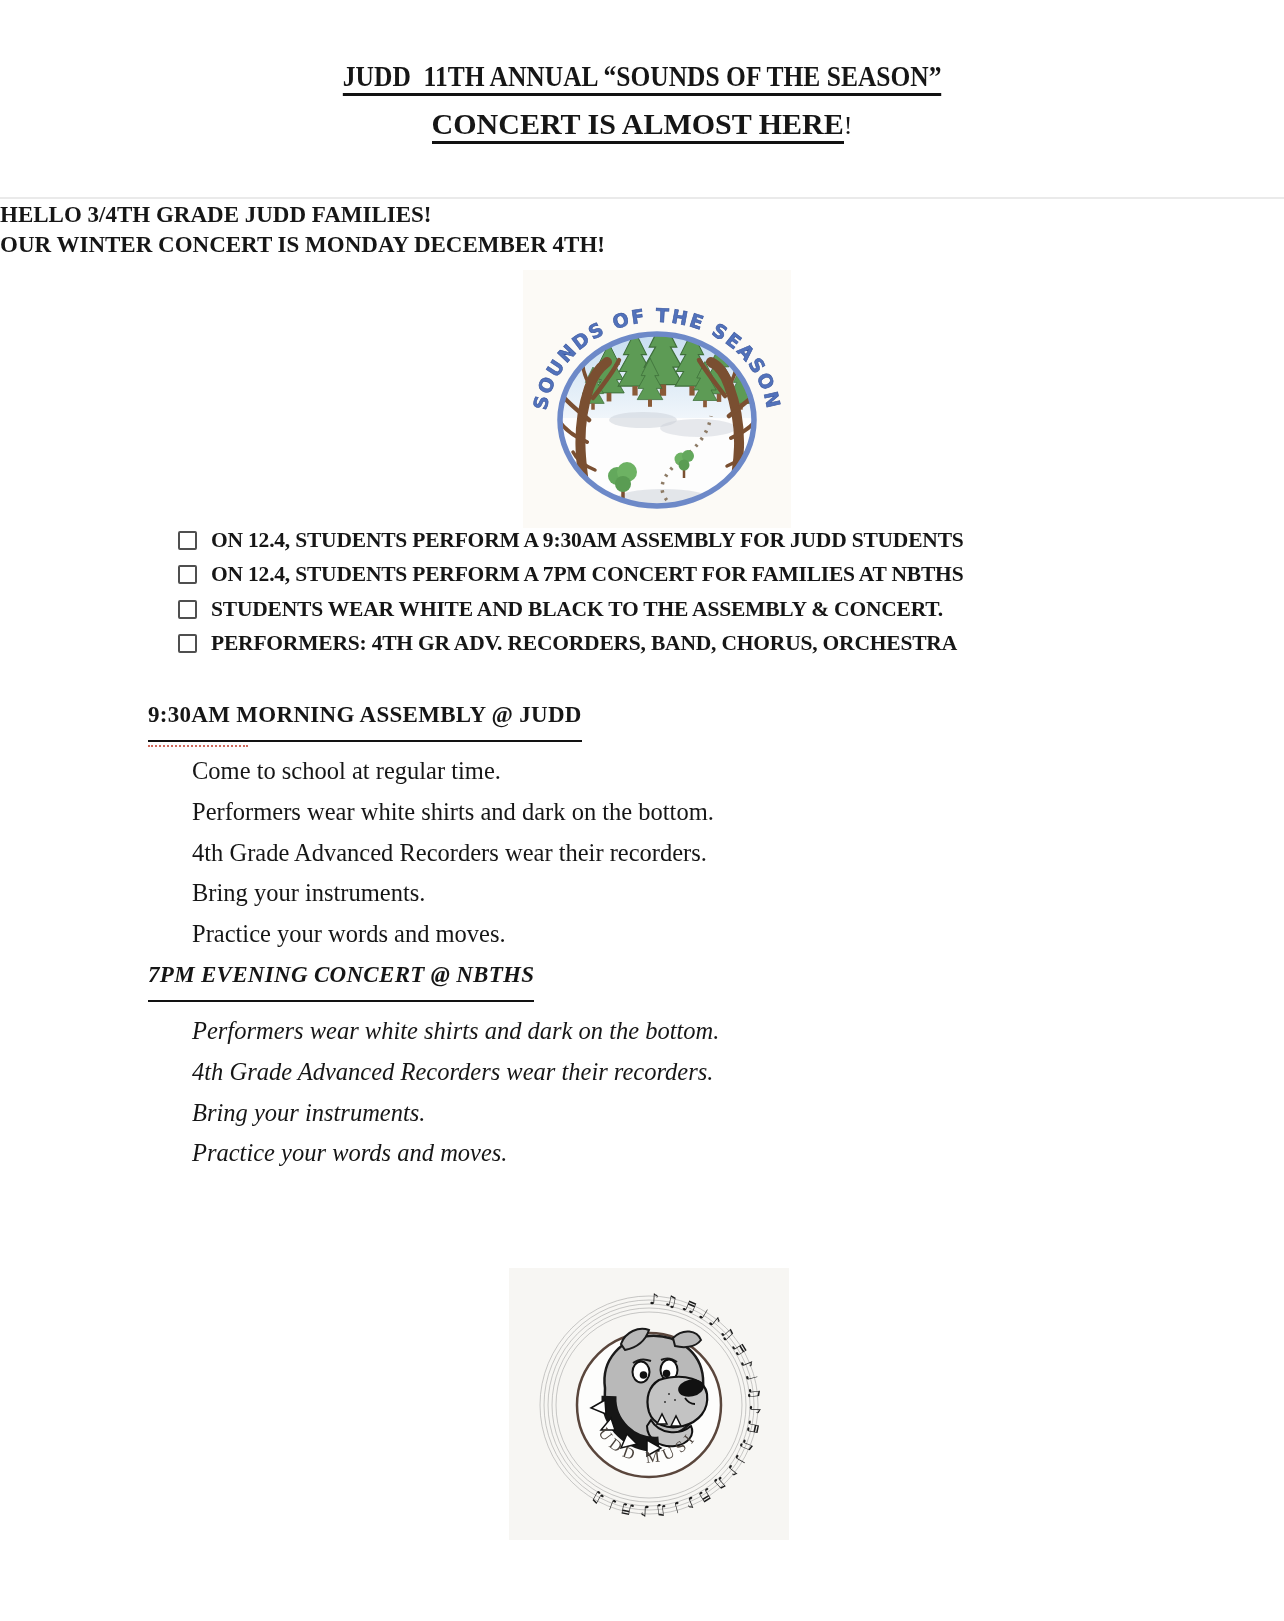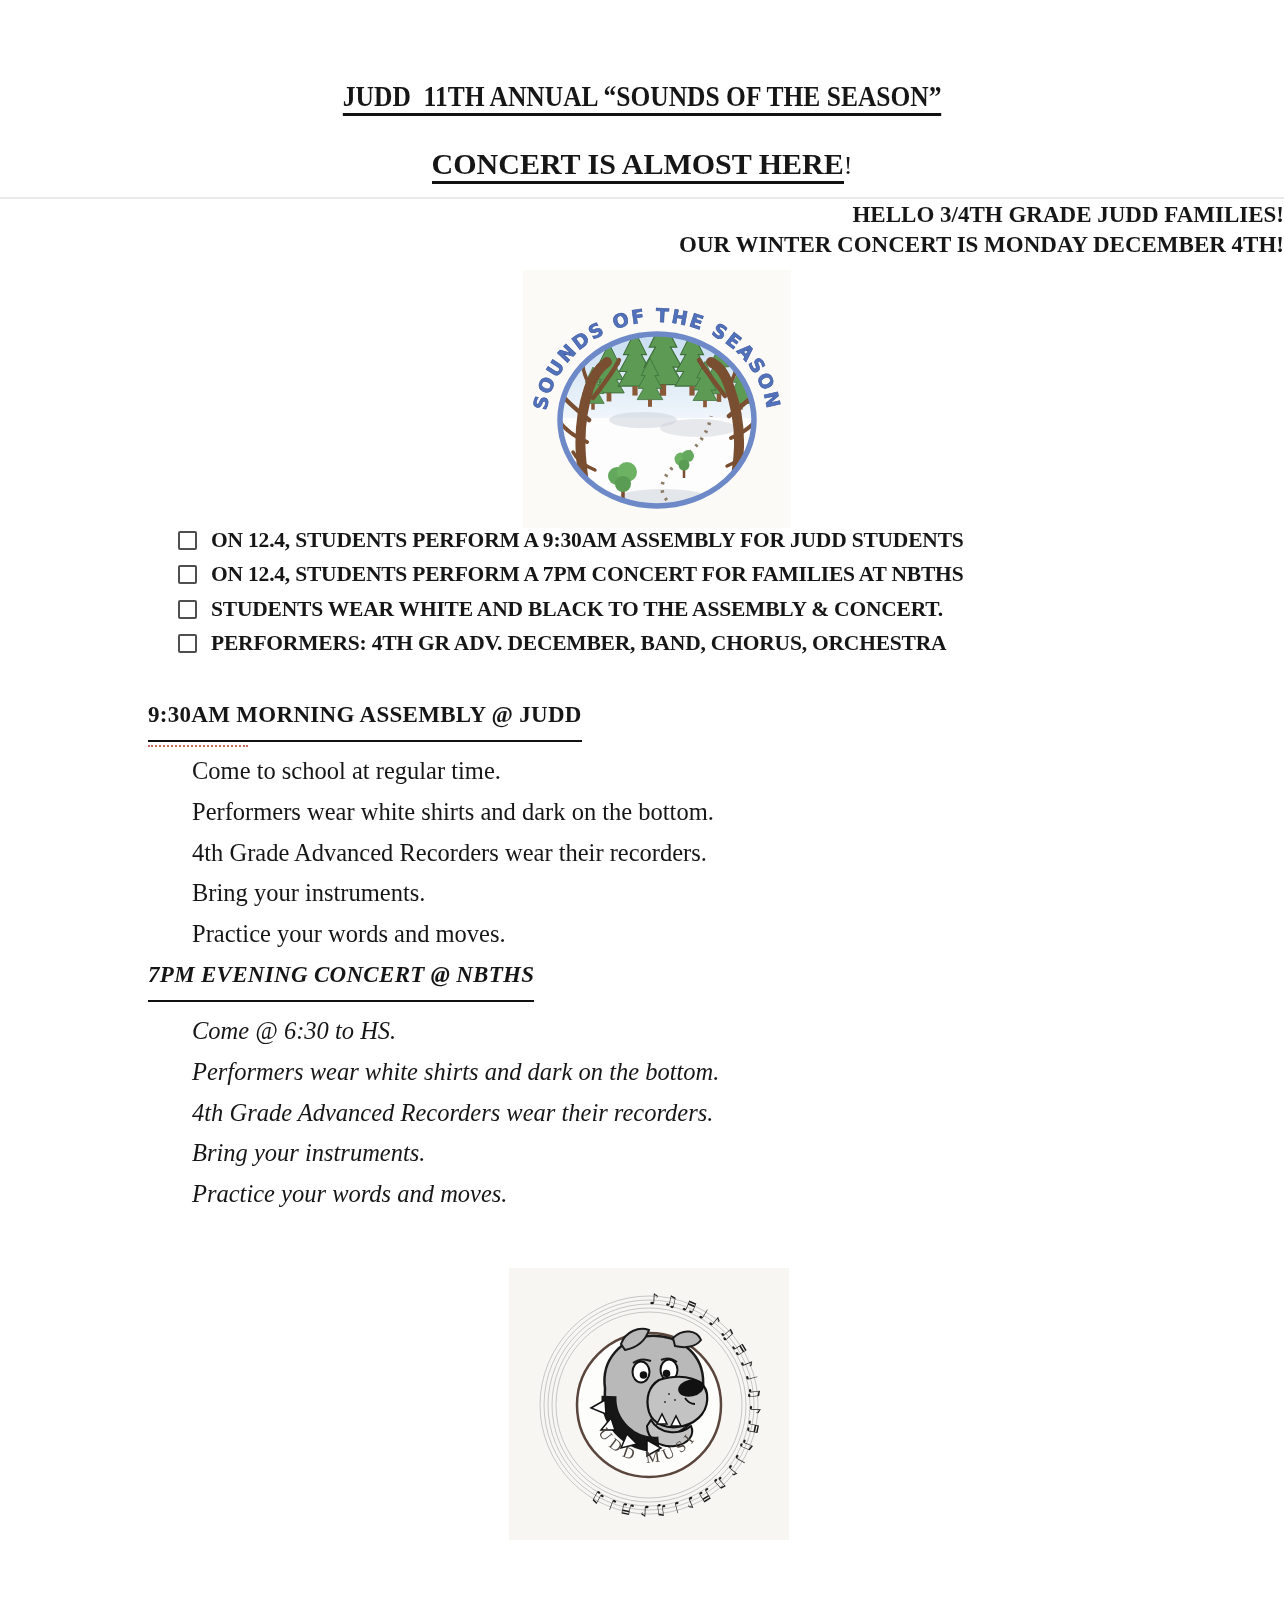--- a/index.html
+++ b/index.html
@@ -12,35 +12,35 @@
     color: #161616;
     overflow: hidden;
   }
 
   
   .title-wrap {
     position: absolute; top: 52px; left: 0; width: 100%;
     text-align: center; font-weight: bold;
     font-size: 30px; line-height: 48px;
   }
-  .title-line { white-space: pre; margin-top: 20px; }
+  .title-line { white-space: pre; }
   .title-line-1 { display:inline-block; transform: scaleX(0.85); transform-origin: center; }
   .u-heavy { border-bottom: 3px solid #121212; padding-bottom: 1px; }
   .title-excl { font-weight: normal; font-size: 26px; }
 
   
   .divider {
     position: absolute; top: 197px; left: 0; width: 100%;
     height: 2px; background: #eaeaea;
   }
 
   
   .subtitle {
     position: absolute; top: 200px; left: 0; width: 100%;
-    text-align: right; font-weight: bold;
+    text-align: left; font-weight: bold;
     font-size: 23px; line-height: 30px;
   }
 
   
   .illustration {
     position: absolute; left: 523px; top: 270px;
     width: 268px; height: 258px;
   }
 
   
@@ -174,21 +174,21 @@
     <div class="check-item">
       <div class="checkbox"></div>
       <span class="check-label">ON 12.4, STUDENTS PERFORM A 7PM CONCERT FOR FAMILIES AT NBTHS</span>
     </div>
     <div class="check-item">
       <div class="checkbox"></div>
       <span class="check-label">STUDENTS WEAR WHITE AND BLACK TO THE ASSEMBLY &amp; CONCERT.</span>
     </div>
     <div class="check-item">
       <div class="checkbox"></div>
-      <span class="check-label">PERFORMERS: 4TH GR ADV. DECEMBER, BAND, CHORUS, ORCHESTRA</span>
+      <span class="check-label">PERFORMERS: 4TH GR ADV. RECORDERS, BAND, CHORUS, ORCHESTRA</span>
     </div>
   </div>
 
   <div class="section section-1">
     <span class="sec-heading">
       <span>9:30AM MORNING ASSEMBLY @ JUDD</span>
       <span class="squiggle"></span>
     </span>
     <div class="sec-lines">
       <div class="sec-line">Come to school at regular time.</div>
@@ -197,21 +197,20 @@
       <div class="sec-line">Bring your instruments.</div>
       <div class="sec-line">Practice your words and moves.</div>
     </div>
   </div>
 
   <div class="section section-2">
     <span class="sec-heading">
       <span>7PM EVENING CONCERT @ NBTHS</span>
     </span>
     <div class="sec-lines">
-      <div class="sec-line">Come @ 6:30 to HS.</div>
       <div class="sec-line">Performers wear white shirts and dark on the bottom.</div>
       <div class="sec-line">4th Grade Advanced Recorders wear their recorders.</div>
       <div class="sec-line">Bring your instruments.</div>
       <div class="sec-line">Practice your words and moves.</div>
     </div>
   </div>
 
   <div class="logo-box">
     <svg width="280" height="272" viewBox="0 0 280 272">
 

